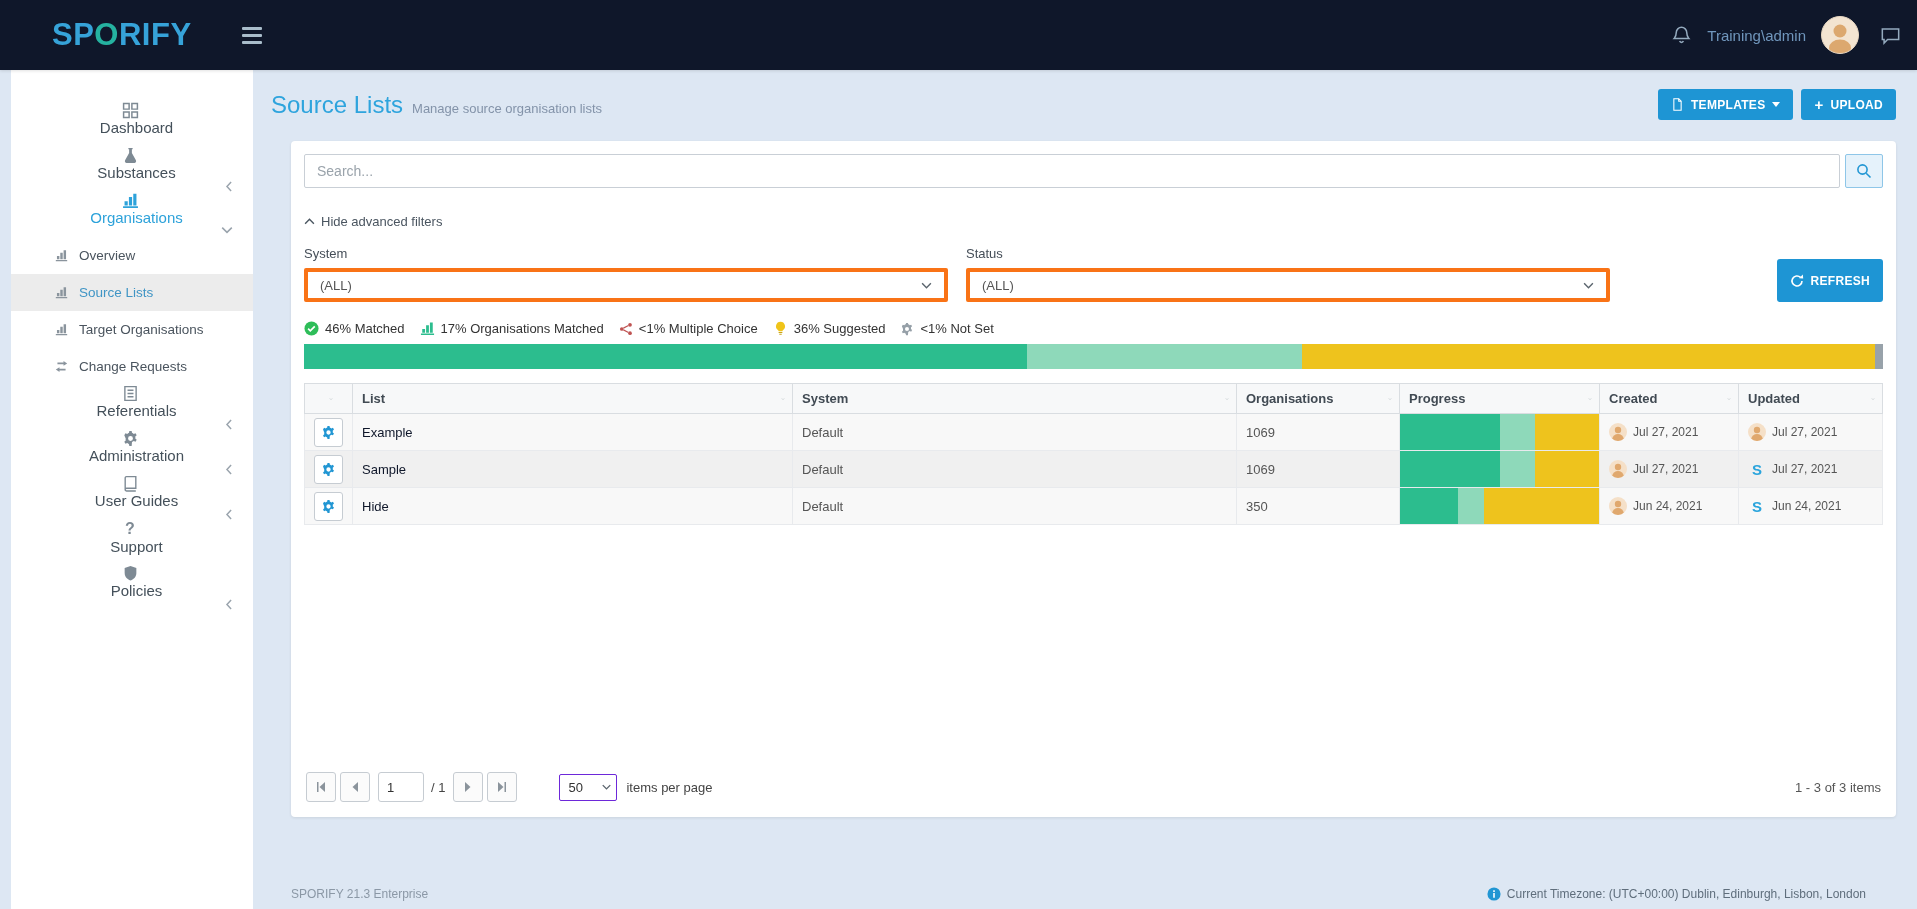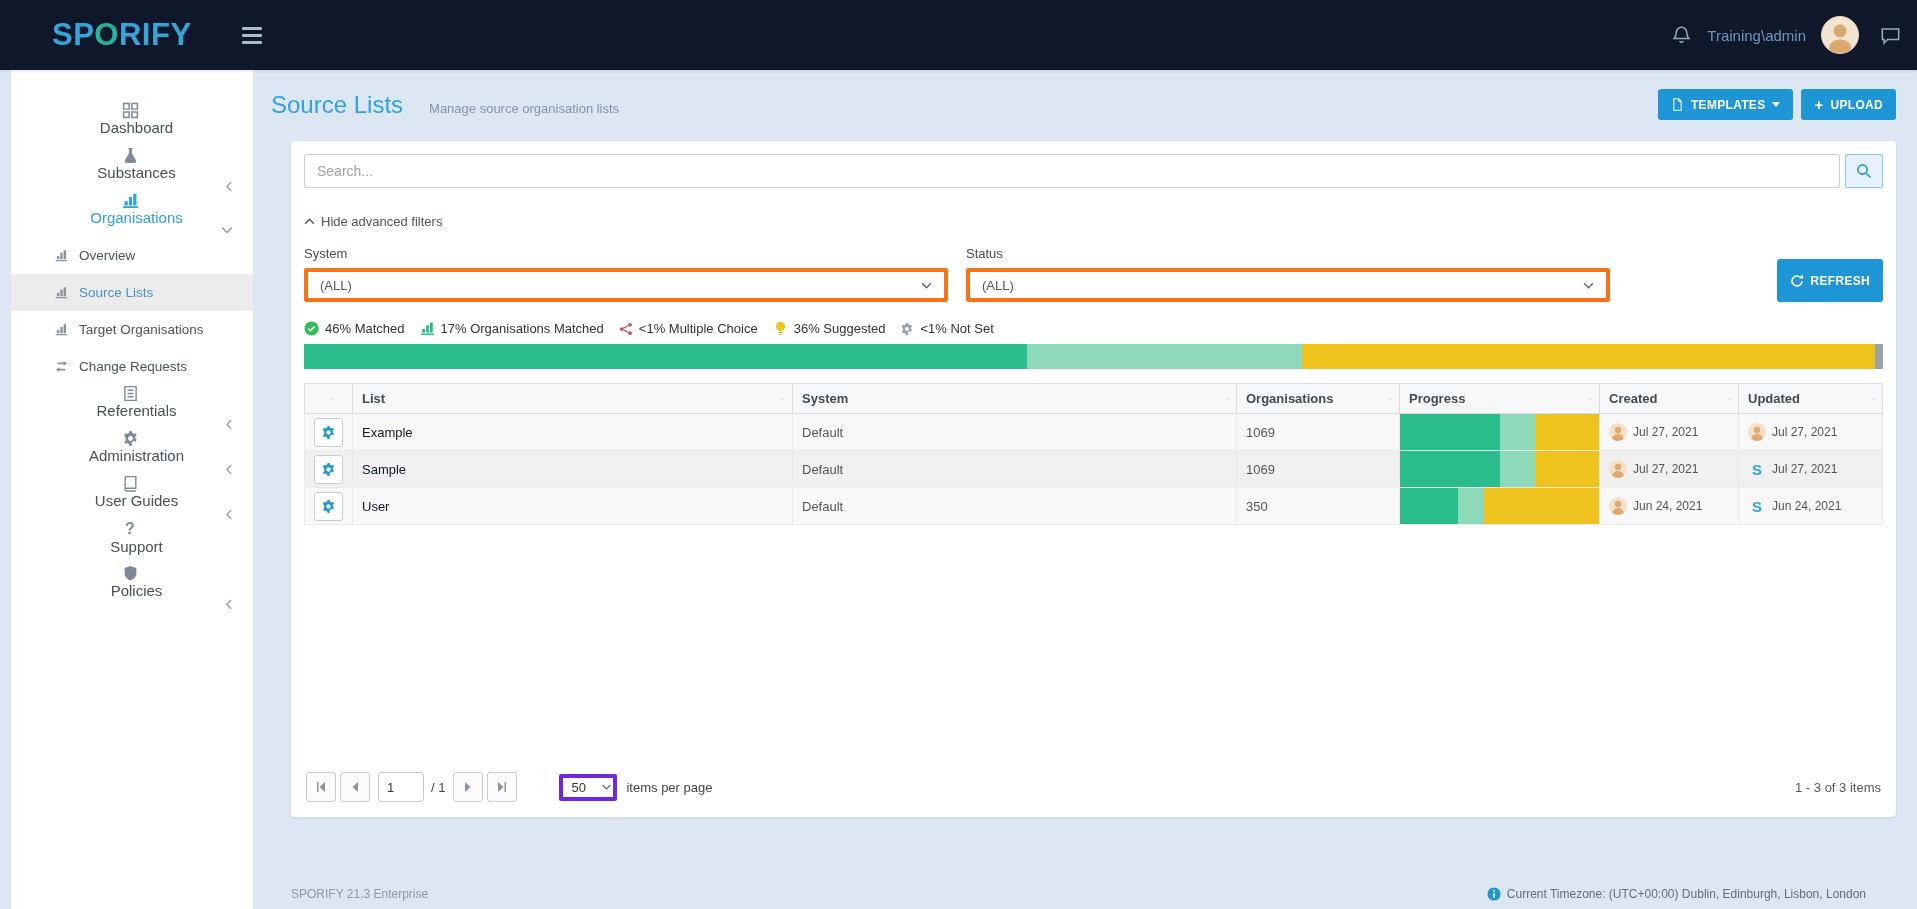--- a/index.html
+++ b/index.html
@@ -30,21 +30,21 @@
   .qmark { width:17px; margin-right:13px; font-size:16px; font-weight:bold; color:#7e8a94; text-align:center; }
   .sub-item { height:37px; display:flex; align-items:center; padding-left:44px; font-size:13.5px; color:#4a545e; cursor:pointer; }
   .sub-item .ic { width:13px; height:13px; margin-right:11px; color:#8a949d; flex:none; }
   .sub-item.selected { background:#ececec; color:#4095c5; }
 
   
   .main { position:absolute; left:253px; top:70px; right:0; bottom:0; }
   .page-head { display:flex; align-items:center; padding:19px 21px 0 18px; }
   .title-wrap { display:flex; align-items:baseline; }
   .page-title { font-size:24px; font-weight:normal; color:#2ea4dd; }
-  .page-sub { font-size:13px; color:#8393a9; margin-left:26px; }
+  .page-sub { font-size:13px; color:#8393a9; margin-left:9px; }
   .head-buttons { margin-left:auto; display:flex; gap:8px; }
   .btn-blue { background:#1e95d4; color:#fff; font-size:12px; font-weight:bold; border:none; border-radius:3px; height:31px; padding:1px 13px; display:inline-flex; align-items:center; gap:7px; cursor:pointer; font-family:inherit; letter-spacing:.3px; }
   .caret-down-w { width:0; height:0; border-left:4px solid transparent; border-right:4px solid transparent; border-top:5px solid #fff; }
   .plus-glyph { font-size:15px; font-weight:bold; line-height:1; }
 
   
   .card { position:absolute; left:38px; right:21px; top:71px; bottom:92px; background:#fff; border-radius:4px; box-shadow:0 1px 3px rgba(0,0,0,.09); padding:13px; display:flex; flex-direction:column; }
   .search-row { display:flex; flex:none; }
   .search-input { flex:1; height:34px; border:1px solid #c9cfd6; border-radius:2px; padding:0 12px; font-size:14px; color:#555; outline:none; font-family:inherit; }
   .search-input::placeholder { color:#9aa3ab; }
@@ -88,21 +88,21 @@
   .date-cell-inner[data-icon="sporify"] .ic-sporify { display:inline-block; }
 
   .grid-spacer { flex:1; }
 
   
   .pager { display:flex; align-items:center; flex:none; padding:6px 2px 2px 2px; }
   .pg-btn { width:30px; height:30px; border:1px solid #c6ccd2; background:#fbfbfb; border-radius:3px; display:inline-flex; align-items:center; justify-content:center; color:#8b949c; cursor:pointer; margin-right:4px; flex:none; }
   .pg-input { width:46px; height:30px; border:1px solid #c6ccd2; border-radius:3px; font-size:13px; color:#333; margin:0 7px 0 4px; padding-left:8px; outline:none; font-family:inherit; }
   .pg-of { font-size:13px; color:#444; margin-right:8px; }
   .pg-size-wrap { margin-left:38px; position:relative; display:inline-flex; align-items:center; }
-  select.pg-size { width:58px; height:27px; border:4px solid #6d28d9; border-radius:2px; font-size:13px; color:#333; background:#fff; appearance:none; -webkit-appearance:none; padding:0 18px 0 8px; font-family:inherit; cursor:pointer; }
+  select.pg-size { width:58px; height:27px; border:1px solid #6d28d9; border-radius:2px; font-size:13px; color:#333; background:#fff; appearance:none; -webkit-appearance:none; padding:0 18px 0 8px; font-family:inherit; cursor:pointer; }
   .pg-size-caret { position:absolute; right:6px; color:#5a646d; pointer-events:none; }
   .pg-label { font-size:13px; color:#444; margin-left:9px; }
   .pg-range { margin-left:auto; font-size:13px; color:#555; }
 
   
   .footer { position:absolute; left:38px; right:21px; bottom:0; height:30px; display:flex; align-items:center; font-size:12px; color:#8b98a6; }
   .footer-right { margin-left:auto; display:flex; align-items:center; gap:6px; color:#5f6e7c; margin-right:30px; }
 </style>
 </head>
 <body>
@@ -490,21 +490,21 @@
                   <span>Jul 27, 2021</span>
                 </div>
               </td>
           </tr>
           <tr class="shade-a">
             <td class="gear-cell"><button class="gear-btn">
                   <svg width="15" height="15" viewBox="0 0 16 16">
                     <path fill="currentColor" fill-rule="evenodd" d="M6.9 1h2.2l.3 1.7a5.4 5.4 0 0 1 1.7.97l1.64-.65 1.1 1.9-1.33 1.14a5.5 5.5 0 0 1 0 1.94l1.33 1.14-1.1 1.9-1.64-.65a5.4 5.4 0 0 1-1.7.97L9.1 15H6.9l-.3-1.7a5.4 5.4 0 0 1-1.7-.97l-1.64.65-1.1-1.9 1.33-1.14a5.5 5.5 0 0 1 0-1.94L2.16 4.92l1.1-1.9 1.64.65a5.4 5.4 0 0 1 1.7-.97zM8 5.7A2.3 2.3 0 1 0 8 10.3 2.3 2.3 0 0 0 8 5.7z"></path>
                   </svg>
                 </button></td>
-            <td><a class="list-link">User</a></td>
+            <td><a class="list-link">Hide</a></td>
             <td><span>Default</span></td>
             <td><span>350</span></td>
             <td class="progress-cell">
                 <div class="row-progress">
                   <div class="seg" style="width: 29%; background: rgb(44, 189, 142);"></div>
                   <div class="seg" style="width: 13%; background: rgb(142, 217, 186);"></div>
                   <div class="seg" style="width: 58%; background: rgb(238, 195, 29);"></div>
                 </div>
               </td>
             <td>

